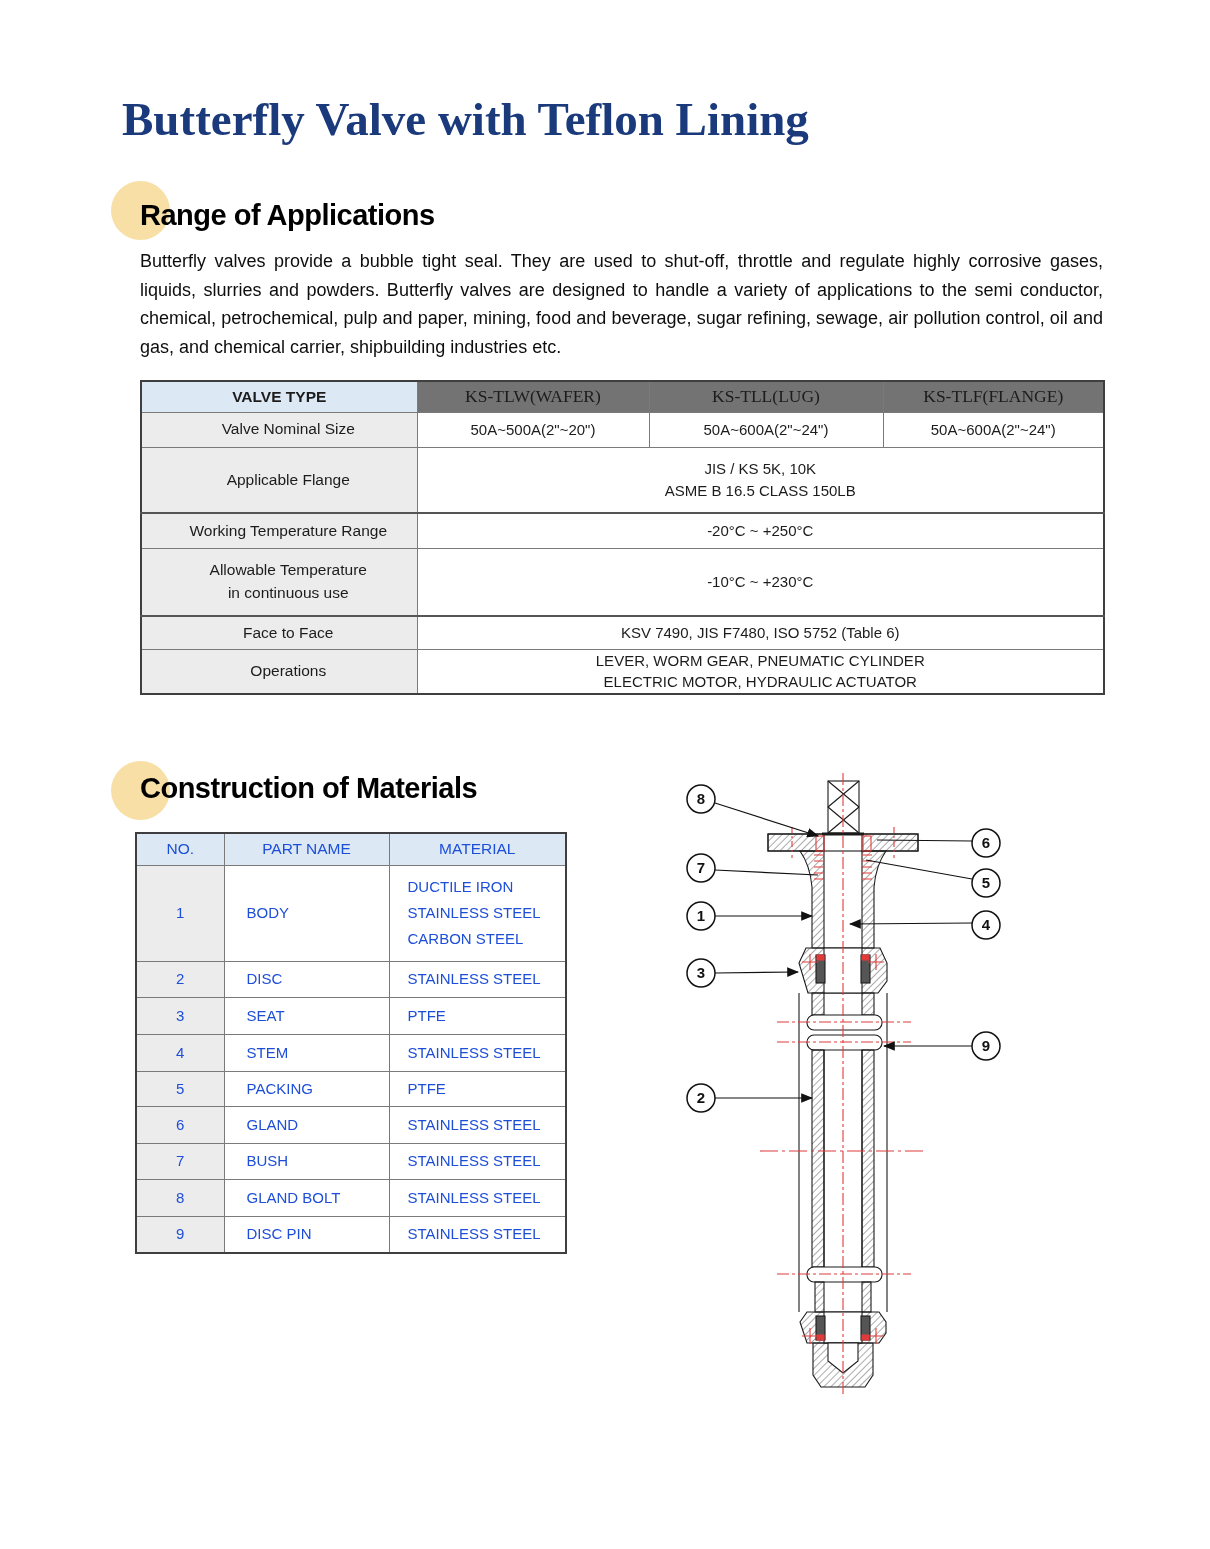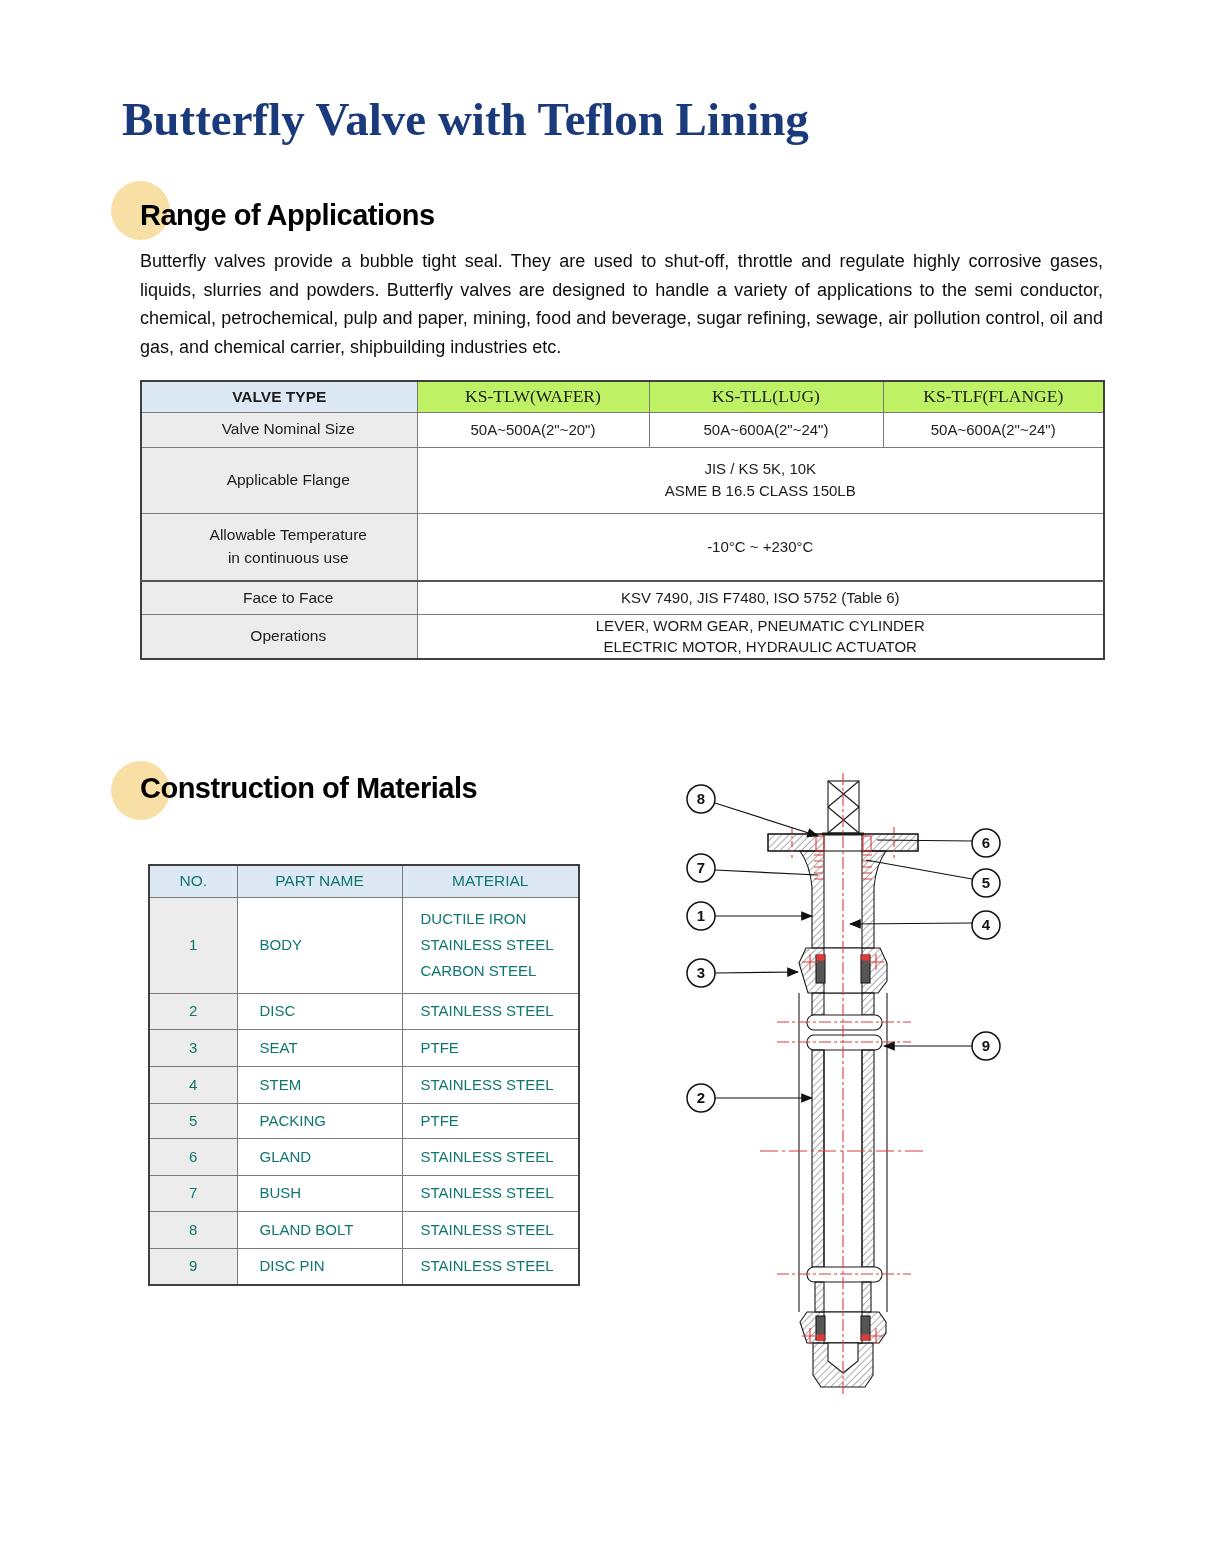--- a/index.html
+++ b/index.html
@@ -18,28 +18,28 @@
   .heading-2{top:772px;}
   .intro{position:absolute;left:140px;top:247px;width:963px;margin:0;
         font-size:18px;line-height:28.5px;text-align:justify;color:#0d0d0d;}
 
   table{border-collapse:collapse;table-layout:fixed;}
   .spec-table{position:absolute;left:140px;top:380px;width:963px;
         border:2px solid #3f3f3f;font-size:15px;color:#1c1c1c;padding-left:38px;}
   .spec-table td{border:1px solid #7a7a7a;text-align:center;vertical-align:middle;
         padding:0;line-height:1.45;}
   .spec-table td.lbl{background:#ececec;text-align:center;padding-left:18px;font-size:15.5px;}
-  .spec-table td.hdr{background:#bef264;}
+  .spec-table td.hdr{background:#737373;}
   .spec-table td.hdr-first{background:#dce9f5;font-weight:bold;font-size:15.5px;}
   .ks-name{font-family:"Liberation Serif",serif;font-size:17.5px;}
   .ks-left{text-align:left;padding-left:10px;}
   .sep-strong{border-top:2px solid #555 !important;}
 
-  .parts-table{position:absolute;left:148px;top:832px;width:430px;
-        border:2px solid #3f3f3f;font-size:15px;color:#0f766e;margin-top:32px;}
+  .parts-table{position:absolute;left:135px;top:832px;width:430px;
+        border:2px solid #3f3f3f;font-size:15px;color:#1d4ed8;}
   .parts-table td{border:1px solid #7a7a7a;vertical-align:middle;padding:0;line-height:26px;}
   .parts-table td.no-cell{background:#ececec;text-align:center;}
   .parts-table td.hdr{background:#dce9f5;text-align:center;font-size:15.5px;}
   .parts-table td.part-cell{padding-left:22px;}
   .parts-table td.mat-cell{padding-left:18px;}
 
   .drawing{position:absolute;left:660px;top:765px;}
   .callout-text{font-family:"Liberation Sans",sans-serif;font-size:15px;font-weight:bold;}
 </style>
 </head>
@@ -73,20 +73,24 @@
       <td>50A~500A(2"~20")</td>
       <td>50A~600A(2"~24")</td>
       <td>50A~600A(2"~24")</td>
     </tr>
     <tr style="height:66px">
       <td class="lbl">Applicable Flange</td>
       <td colspan="3">
         <div>JIS / KS 5K, 10K</div>
         <div>ASME B 16.5 CLASS 150LB</div>
       </td>
+    </tr>
+    <tr style="height:35px">
+      <td class="lbl sep-strong">Working Temperature Range</td>
+      <td colspan="3" class="sep-strong">-20°C ~ +250°C</td>
     </tr>
     <tr style="height:68px">
       <td class="lbl">
         <div>Allowable Temperature</div>
         <div>in continuous use</div>
       </td>
       <td colspan="3">-10°C ~ +230°C</td>
     </tr>
     <tr style="height:33px">
       <td class="lbl sep-strong">Face to Face</td>

